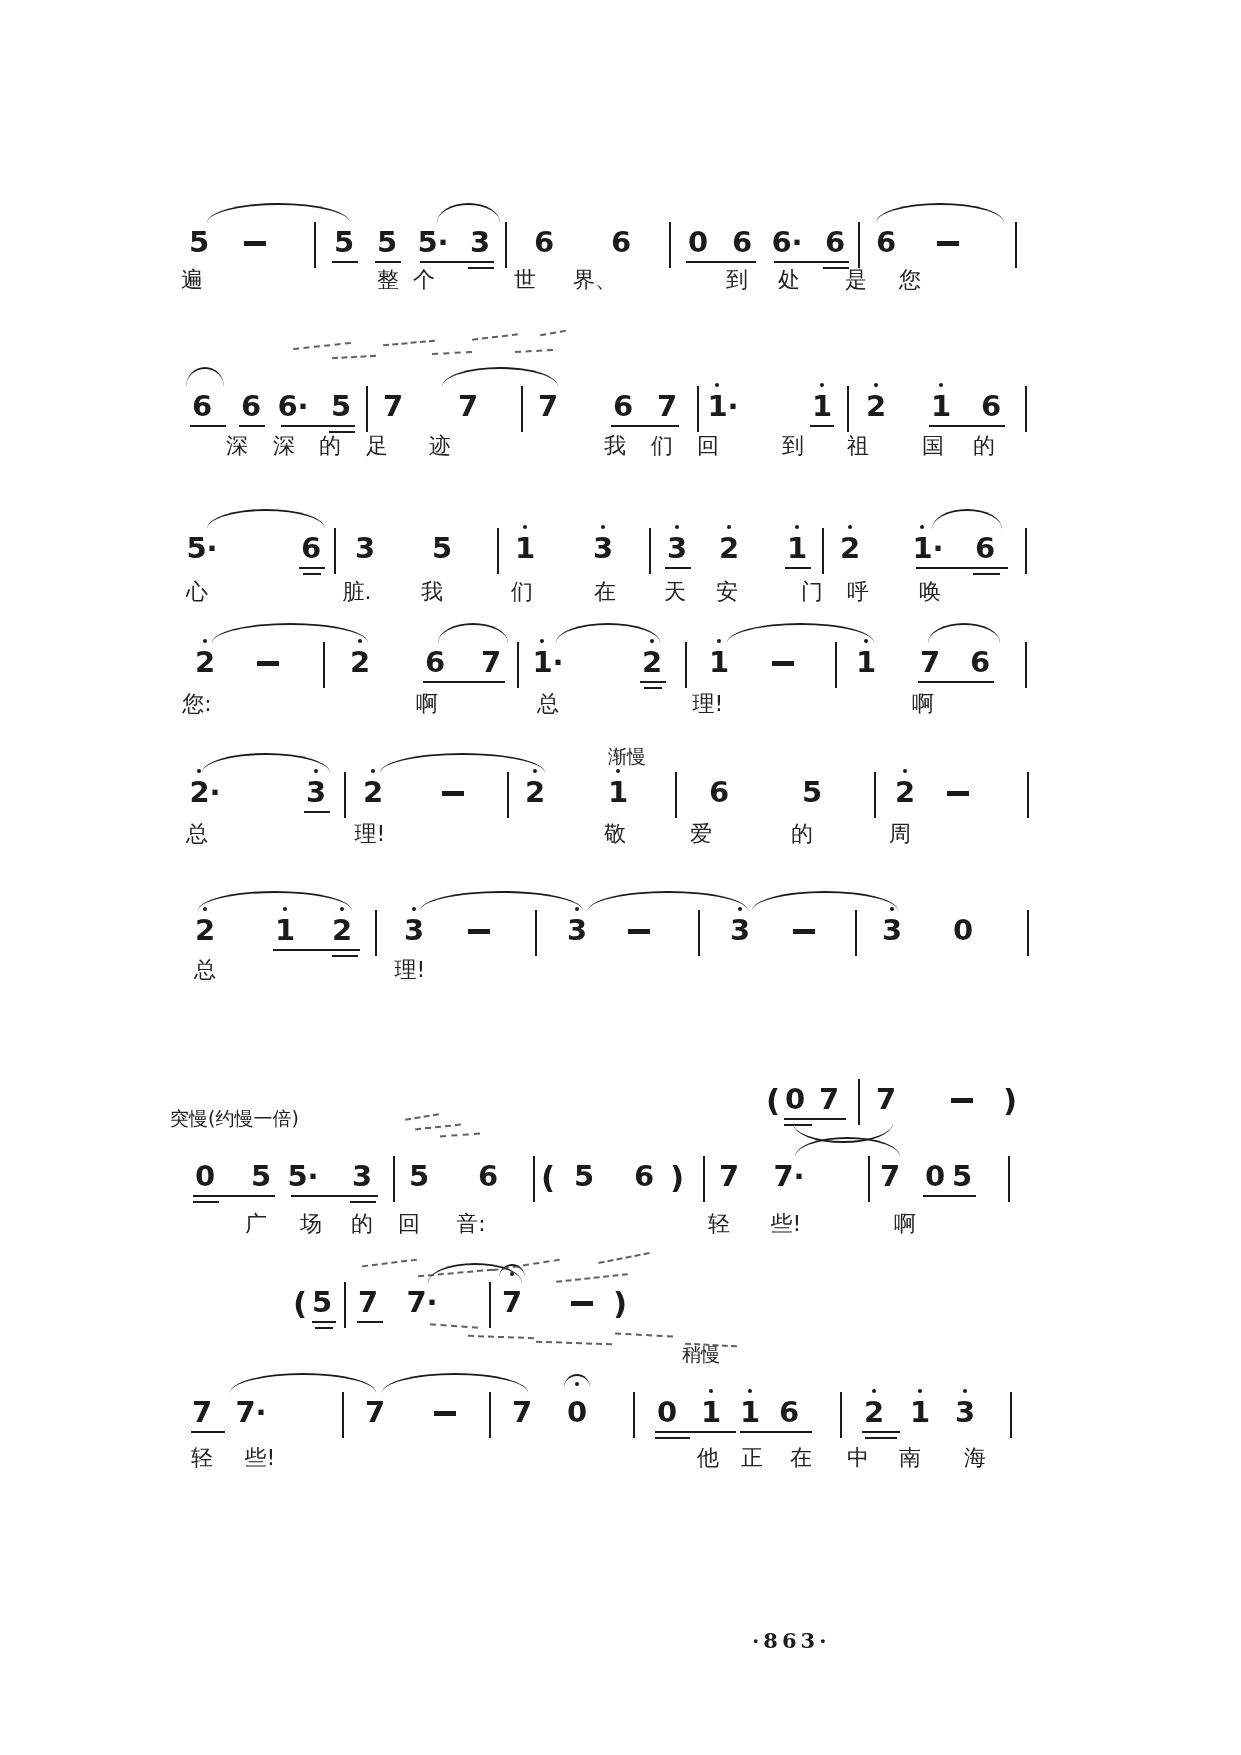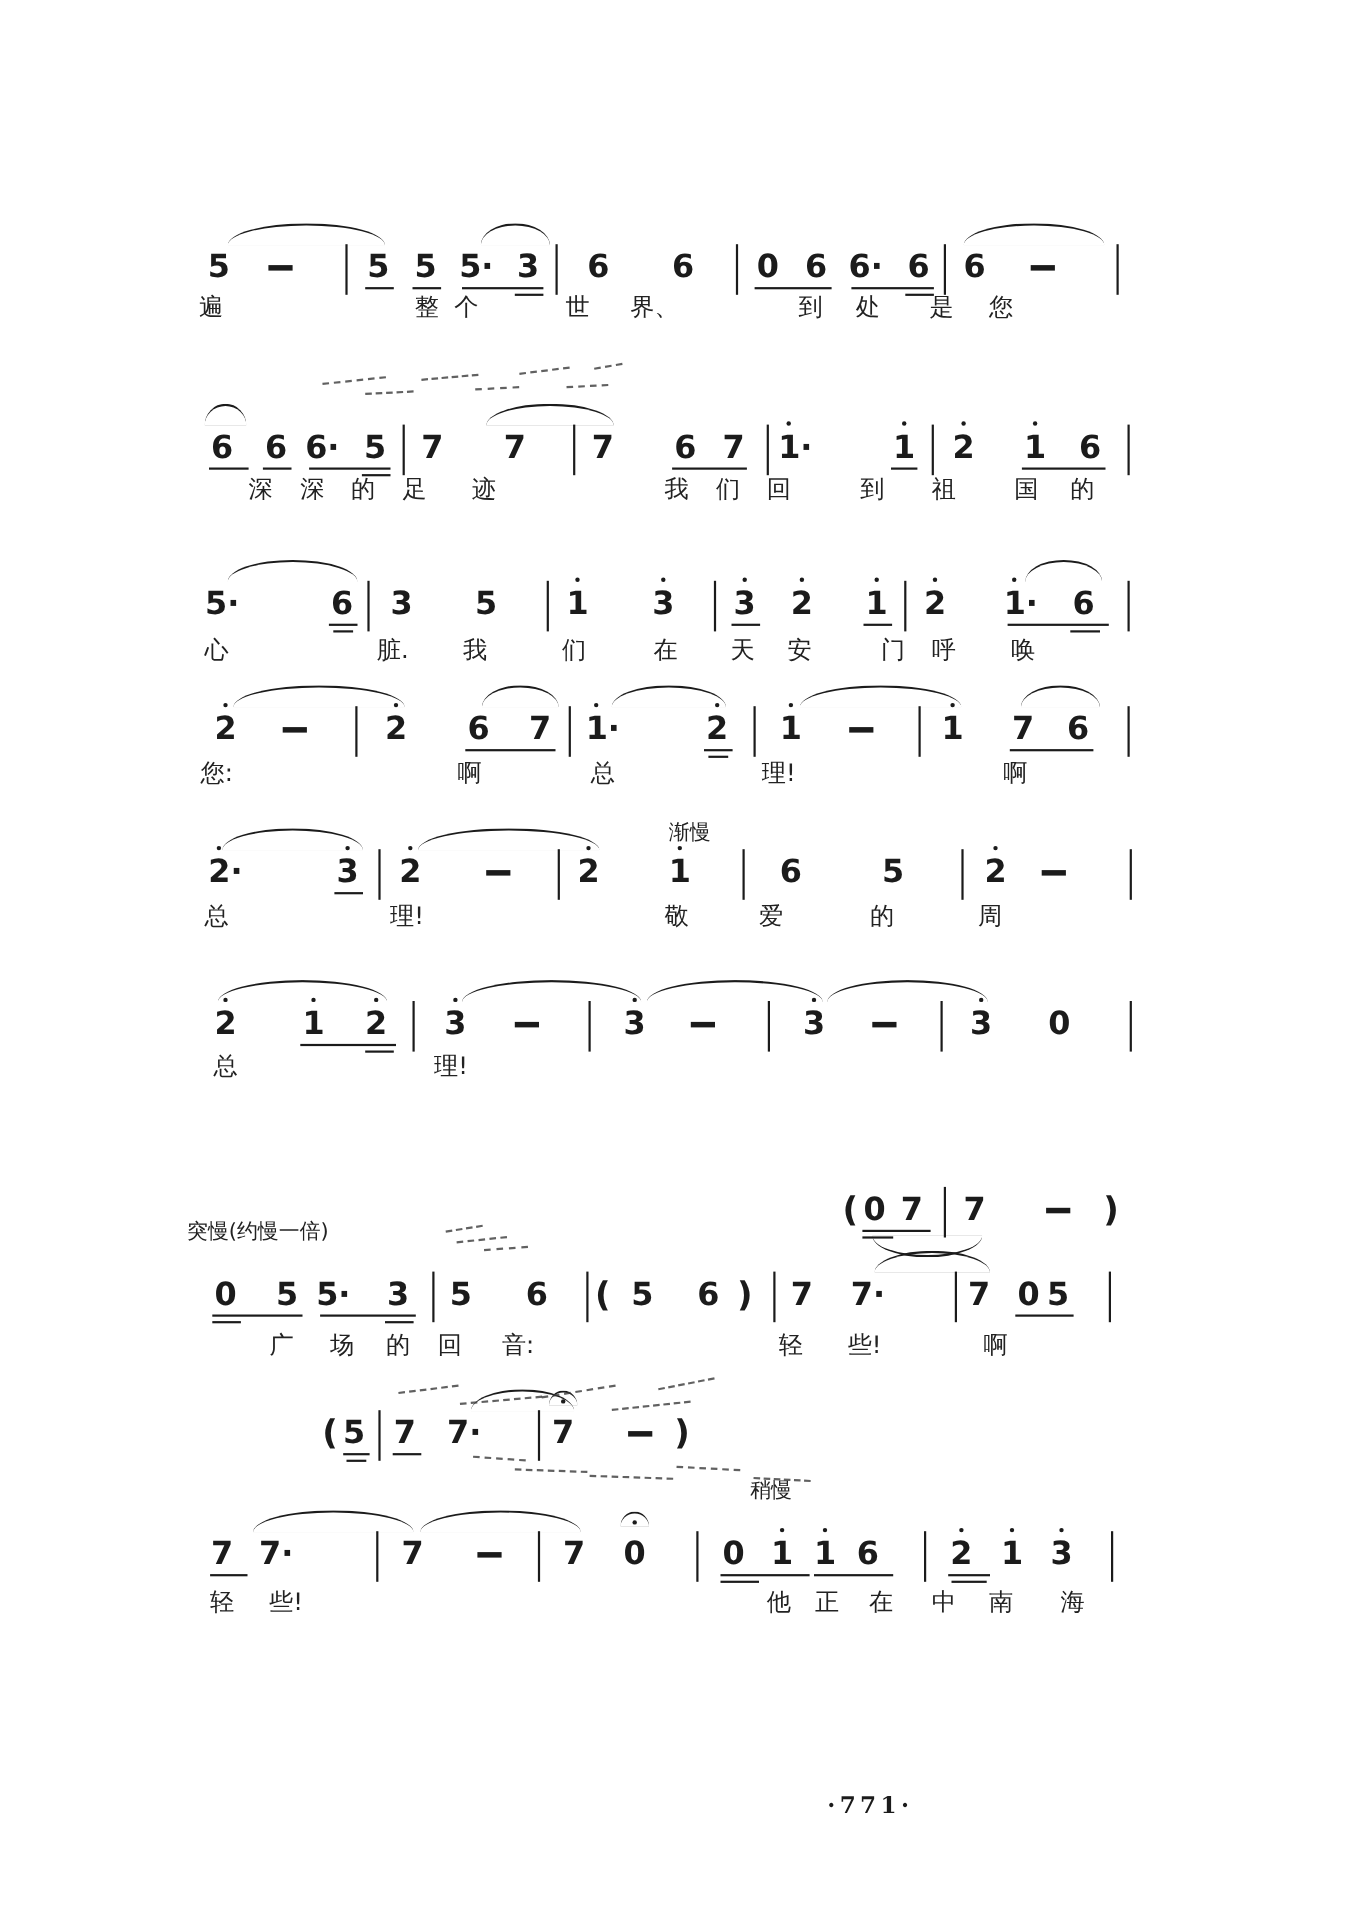--- a/index.html
+++ b/index.html
@@ -391,14 +391,14 @@
       <div class="artifact" style="left: 418px; top: 1272px; width: 75px; transform: rotate(-5deg);"></div>
       <div class="artifact" style="left: 492px; top: 1264px; width: 68px; transform: rotate(-9deg);"></div>
       <div class="artifact" style="left: 556px; top: 1277px; width: 72px; transform: rotate(-6deg);"></div>
       <div class="artifact" style="left: 598px; top: 1257px; width: 52px; transform: rotate(-11deg);"></div>
       <div class="artifact" style="left: 430px; top: 1325px; width: 48px; transform: rotate(4deg);"></div>
       <div class="artifact" style="left: 468px; top: 1336px; width: 66px; transform: rotate(2deg);"></div>
       <div class="artifact" style="left: 536px; top: 1342px; width: 76px; transform: rotate(2deg);"></div>
       <div class="artifact" style="left: 615px; top: 1334px; width: 58px; transform: rotate(3deg);"></div>
       <div class="artifact" style="left: 685px; top: 1344px; width: 52px; transform: rotate(3deg);"></div>
     </div>
-  <div class="pageno" style="left: 752px; top: 1628px;">·771·</div>
+  <div class="pageno" style="left: 752px; top: 1628px;">·863·</div>
 </div>
 
 </body></html>

